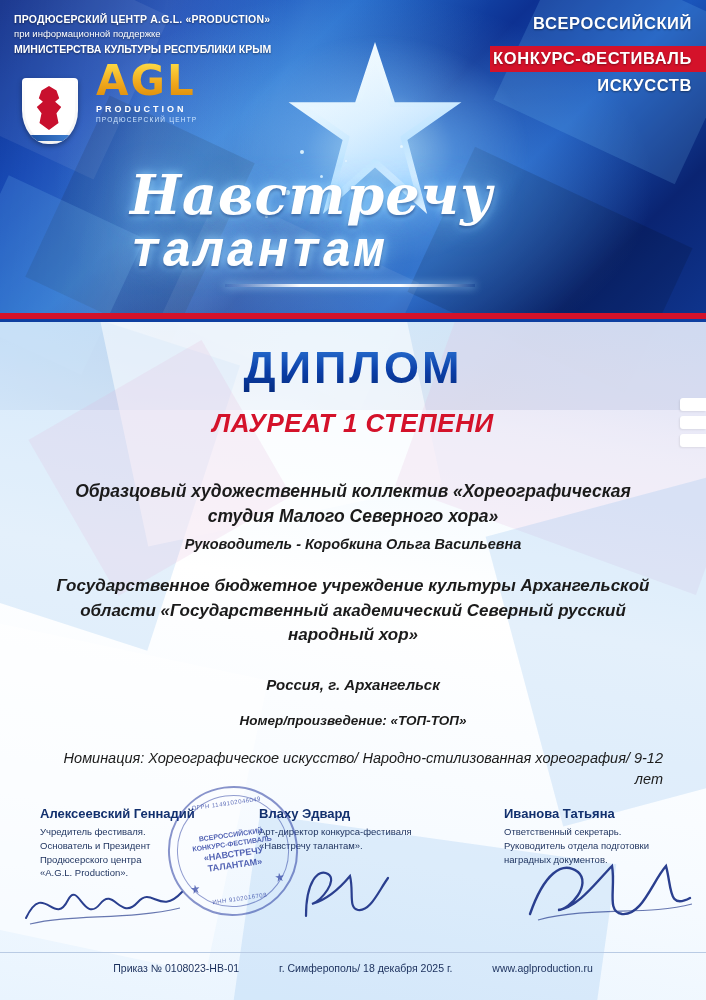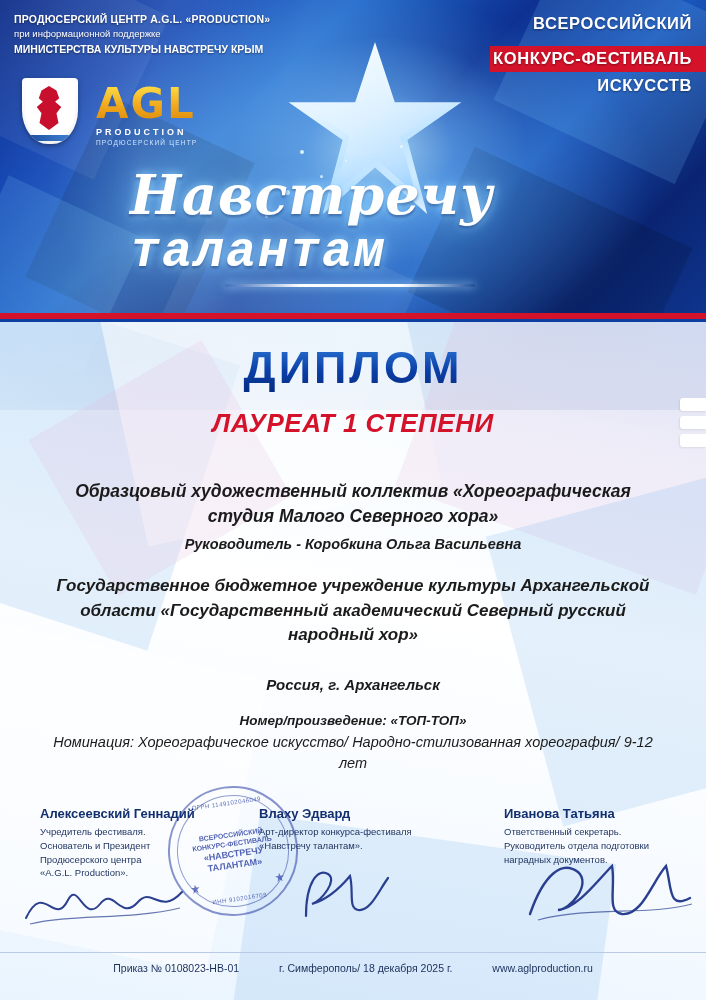--- a/index.html
+++ b/index.html
@@ -112,21 +112,21 @@
   }
   .emblem-base {
     position: absolute; left: 6px; bottom: 3px; width: 42px; height: 6px;
     background: linear-gradient(90deg,#1b4fa0,#3f7fd0);
     border-radius: 2px;
   }
 
   
   .agl {
     position: absolute;
-    left: 96px; top: 83px;
+    left: 96px; top: 60px;
     width: 150px; height: 70px;
   }
   .agl-letters {
     font-family: "DejaVu Sans", sans-serif;
     font-size: 42px;
     font-weight: bold;
     letter-spacing: 2px;
     background: linear-gradient(180deg, #ffe24a 0%, #f0a81c 55%, #d98708 100%);
     -webkit-background-clip: text;
     background-clip: text;
@@ -301,26 +301,27 @@
     color: #1b1b1b;
   }
   .piece {
     margin-top: 20px;
     font-size: 13.5px;
     font-style: italic;
     font-weight: bold;
     color: #1b1b1b;
   }
   .nomination {
-    margin: 4px auto 0;
+    margin: 20px auto 0;
     width: 620px;
     font-size: 14.5px;
     font-style: italic;
     color: #1b1b1b;
     line-height: 1.45;
+    text-align: right;
   }
 
   
   .sign-row {
     position: absolute;
     left: 0; top: 806px;
     width: 706px;
     height: 140px;
   }
   .sign-col {
@@ -436,21 +437,21 @@
     <div class="dust" style="left:285px; top:190px; width:5px; height:5px;"></div>
     <div class="dust" style="left:345px; top:160px; width:2px; height:2px;"></div>
     <div class="dust" style="left:265px; top:215px; width:3px; height:3px;"></div>
     <div class="dust" style="left:400px; top:145px; width:3px; height:3px;"></div>
 
     <div class="banner-sheen"></div>
 
     <div class="hdr-text">
       <div class="l1">ПРОДЮСЕРСКИЙ ЦЕНТР A.G.L. «PRODUCTION»</div>
       <div class="l2">при информационной поддержке</div>
-      <div class="l3">МИНИСТЕРСТВА КУЛЬТУРЫ НАВСТРЕЧУ КРЫМ</div>
+      <div class="l3">МИНИСТЕРСТВА КУЛЬТУРЫ РЕСПУБЛИКИ КРЫМ</div>
     </div>
 
     <div class="emblem">
       <div class="emblem-inner"></div>
       <div class="emblem-grif"></div>
       <div class="emblem-base"></div>
     </div>
 
     <div class="agl">
       <div class="agl-letters">AGL</div>

